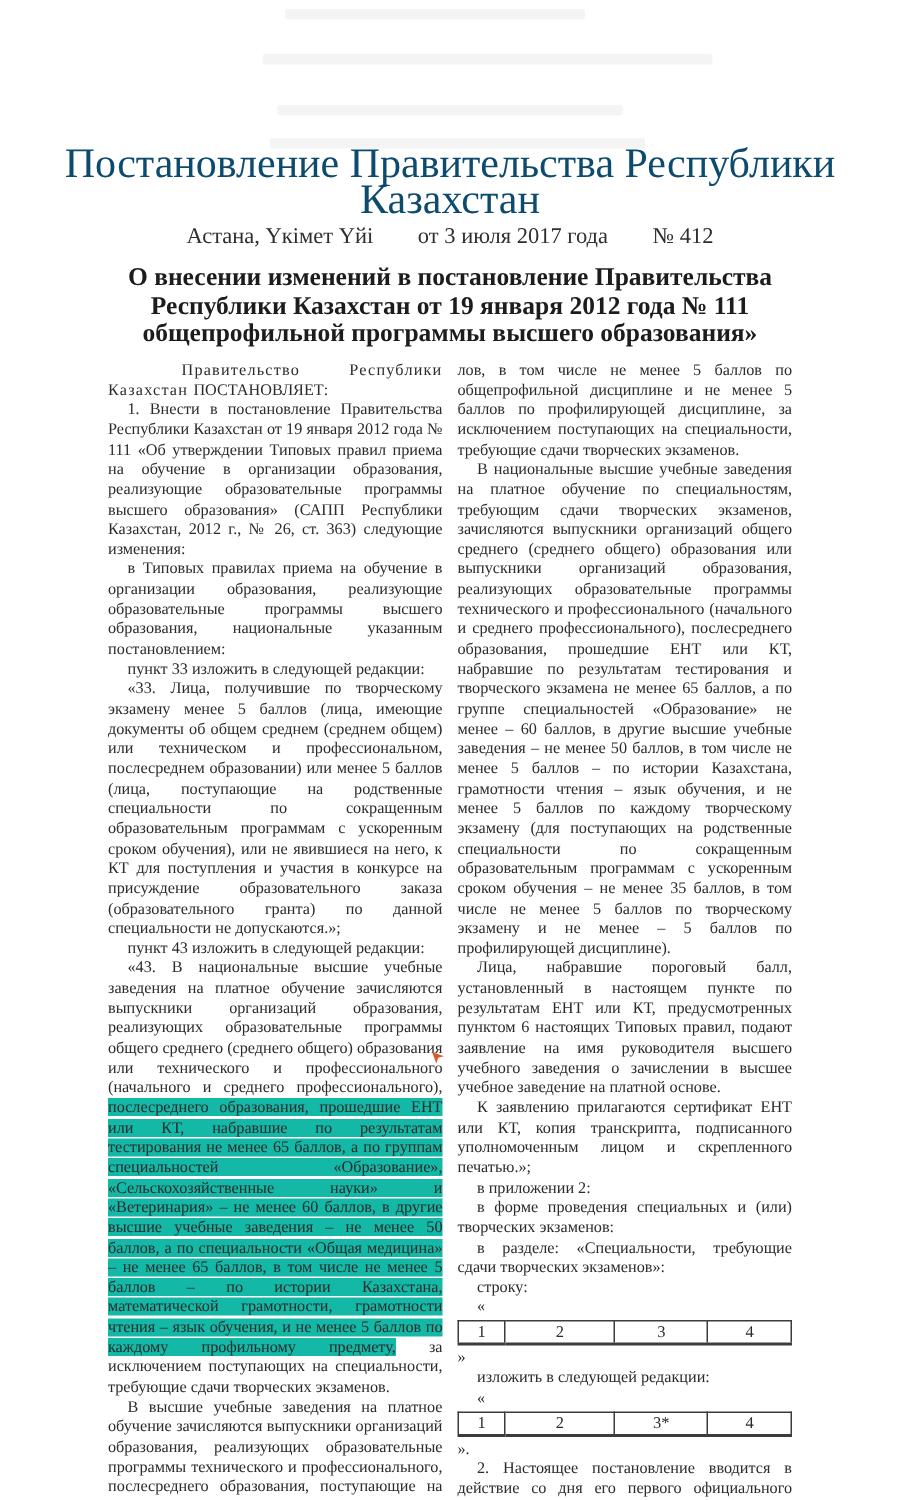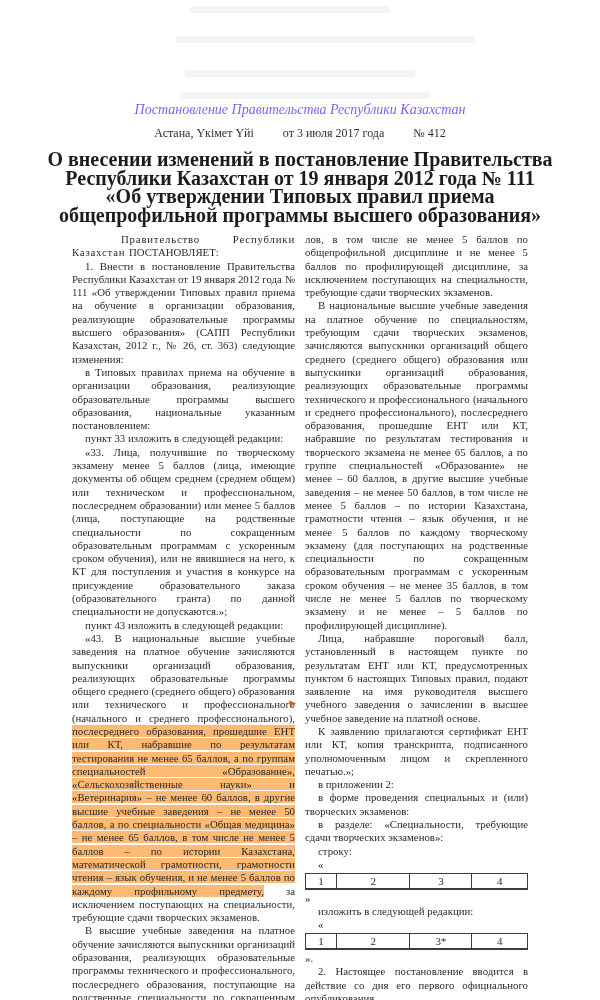--- a/index.html
+++ b/index.html
@@ -13,52 +13,51 @@
   }
   
   .ghost{position:absolute;left:150px;height:7px;background:#f4f4f4;border-radius:2px;}
   .ghost.g1{top:6px;width:200px;left:190px;}
   .ghost.g2{top:36px;width:300px;left:175px;}
   .ghost.g3{top:70px;width:230px;left:185px;}
   .ghost.g4{top:92px;width:250px;left:180px;}
 
   .doc-header{margin-top:98px;text-align:center;}
   .doc-header-title{
-    font-style:italic;
-    font-size:14px;
+    font-size:28px;
     line-height:24px;
-    color:#8b5cf6;
+    color:#0c4a6e;
   }
-  .doc-meta{margin-top:4px;font-size:12px;color:#2e2e2e;}
+  .doc-meta{margin-top:4px;font-size:15px;color:#2e2e2e;}
   .doc-meta span{display:inline-block;margin:0 13px;}
 
   .doc-title{
     margin-top:9px;
     text-align:center;
     font-weight:bold;
-    font-size:20px;
+    font-size:17px;
     line-height:18.5px;
     color:#1c1c1c;
   }
 
   .columns{
     display:flex;
     gap:10px;
     padding:0 72px;
     margin-top:9px;
     font-size:10.8px;
     line-height:13.3px;
     text-align:justify;
   }
   .col{flex:1;min-width:0;}
   .p{margin:0;text-indent:13px;hyphens:auto;}
   .p.noindent{text-indent:0;}
   .bold{font-weight:normal;}
   .spaced{letter-spacing:0.8px;margin-left:36px;}
-  mark.hl{background:#fdba74;color:inherit;padding:0;}
+  mark.hl{background:#14b8a6;color:inherit;padding:0;}
 
   .quote-line{margin:0;text-indent:13px;line-height:13px;}
   table.row-table{
     width:100%;
     border-collapse:collapse;
     margin:2px 0 2px;
   }
   table.row-table td{
     border:1px solid #3c3c3c;
     border-bottom-width:2px;
@@ -93,21 +92,20 @@
     <div class="doc-meta">
       <span>Астана, Үкімет Үйі</span>
       <span>от 3 июля 2017 года</span>
       <span>№ 412</span>
     </div>
   </div>
 
   <div class="doc-title">
     <div>О внесении изменений в постановление Правительства</div>
     <div>Республики Казахстан от 19 января 2012 года № 111</div>
-    <div>«Об утверждении Типовых правил приема</div>
     <div>общепрофильной программы высшего образования»</div>
   </div>
 
   <div class="columns">
 
     <div class="col">
       <p class="p"><span class="spaced">Правительство Республики Казахстан </span><span class="bold">ПОСТАНОВЛЯЕТ:</span></p>
       <p class="p">1. Внести в постановление Правительства Республики Казахстан от 19 января 2012 года № 111 «Об утверждении Типовых правил приема на обучение в организации образования, реализующие образовательные программы высшего образования» (САПП Республики Казахстан, 2012 г., № 26, ст. 363) следующие изменения:</p>
       <p class="p">в Типовых правилах приема на обучение в организации образования, реализующие образовательные программы высшего образования, национальные указанным постановлением:</p>
       <p class="p">пункт 33 изложить в следующей редакции:</p>

